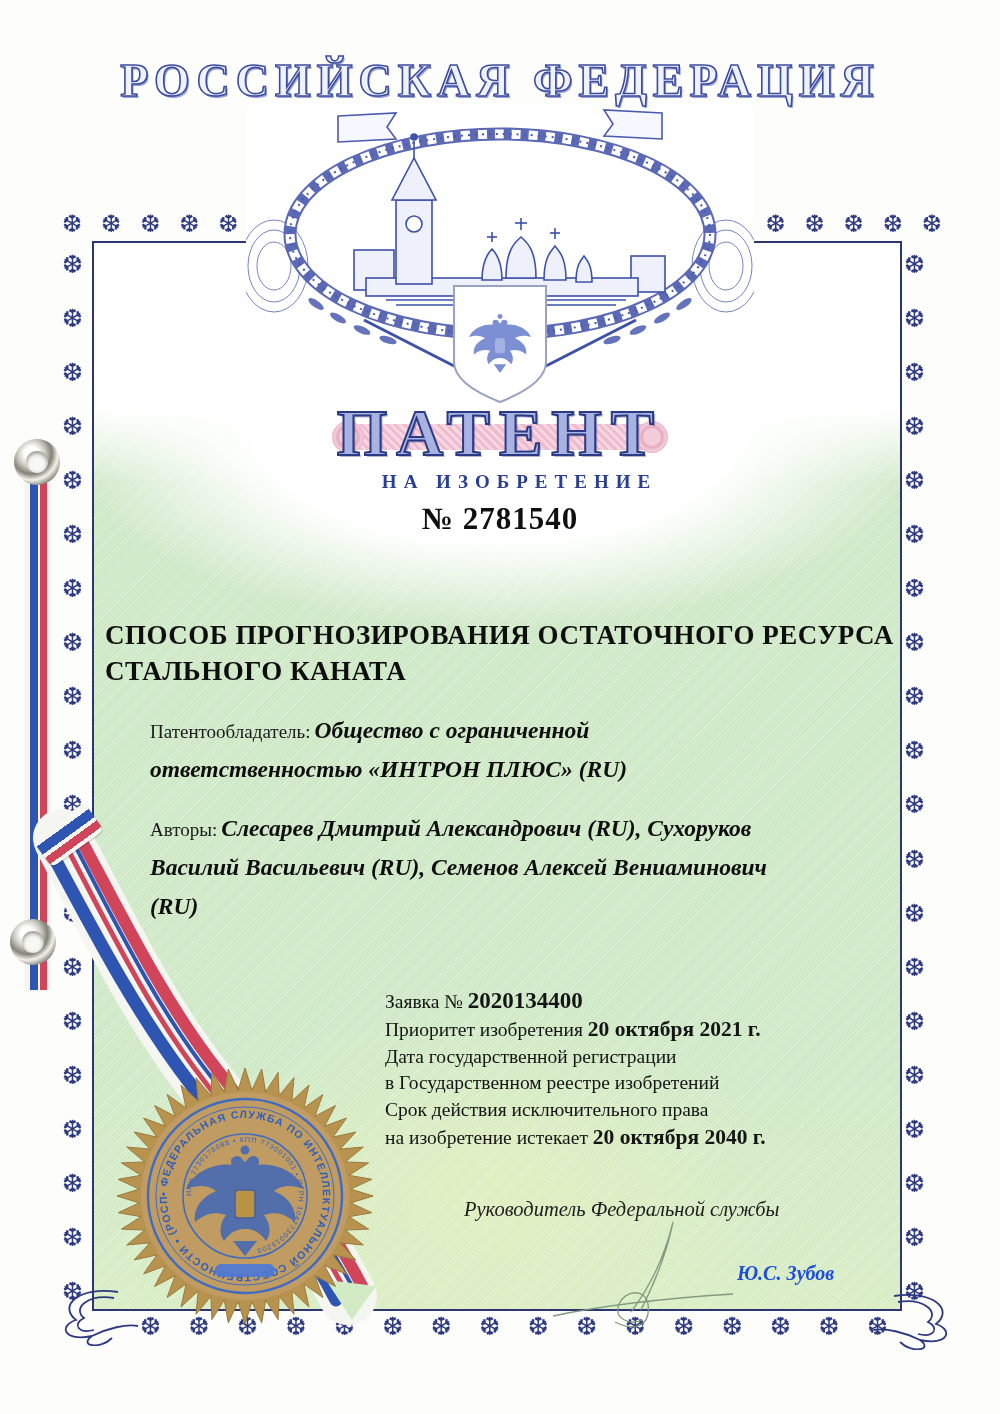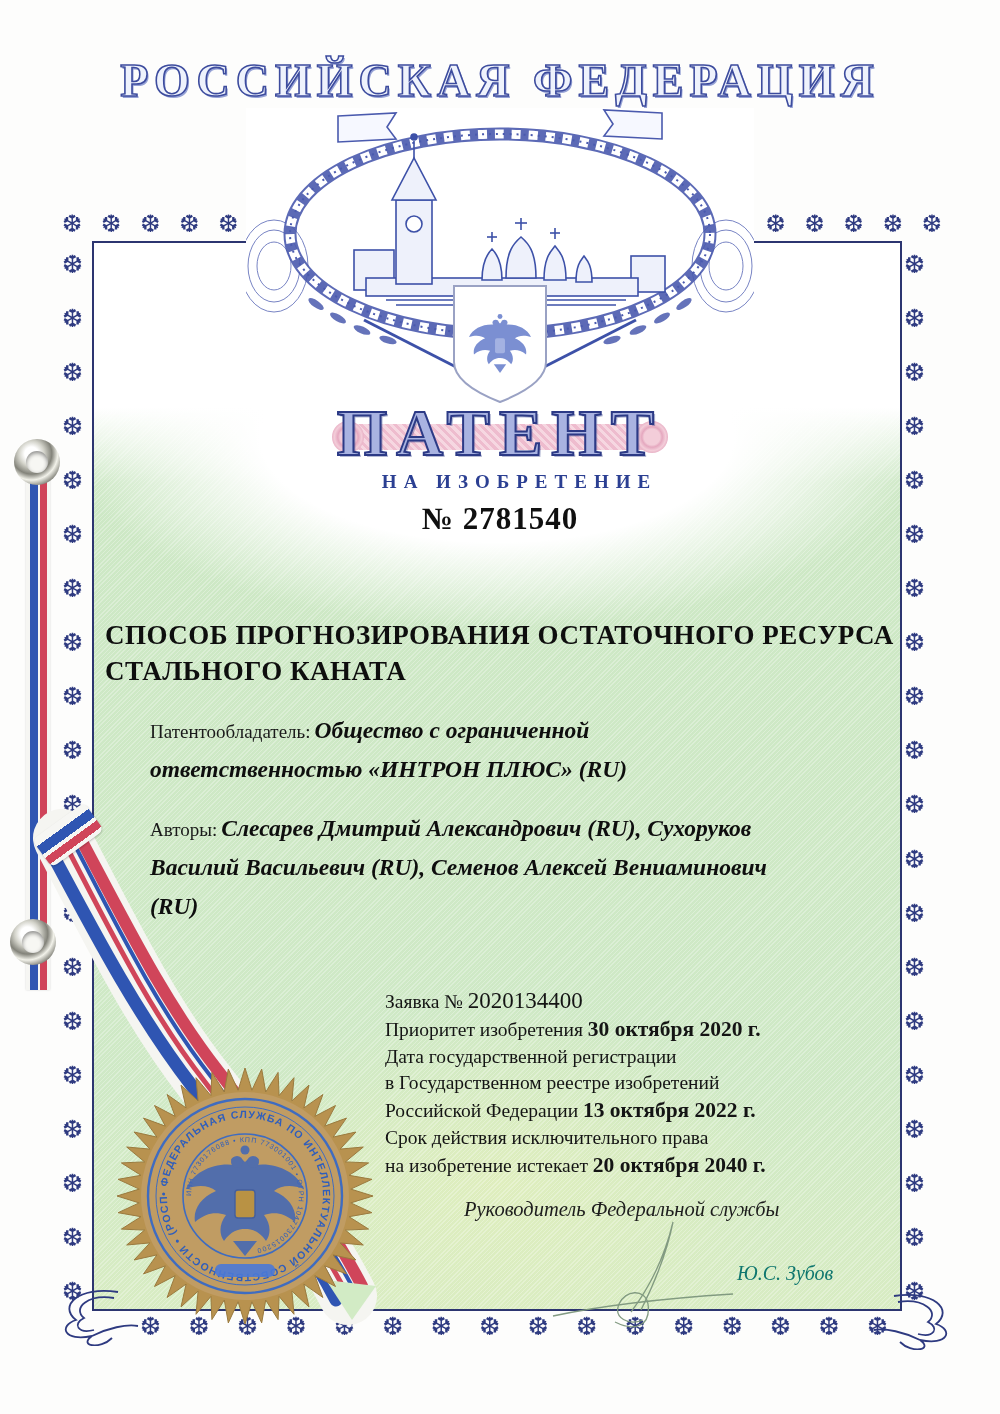--- a/index.html
+++ b/index.html
@@ -51,24 +51,24 @@
   
   .doc-title{position:absolute;left:105px;right:105px;top:618px;text-align:left;z-index:8;
     font-size:27px;font-weight:700;line-height:1.32;color:#0e0e0e;letter-spacing:.5px;}
   .holder-block{position:absolute;left:150px;top:712px;width:540px;z-index:8;line-height:37px;}
   .authors-block{position:absolute;left:150px;top:810px;width:665px;z-index:8;line-height:37px;}
   .field-label{font-size:19px;color:#1a1a1a;}
   .field-value{font-size:23.5px;font-weight:700;font-style:italic;color:#0e0e0e;}
 
   .reg-block{position:absolute;left:385px;top:988px;z-index:8;font-size:19.5px;line-height:26.8px;color:#141414;}
   .reg-strong{font-size:21.5px;font-weight:700;}
-  .reg-num{font-size:23px;font-weight:400;}
+  .reg-num{font-size:23px;font-weight:700;}
 
   .sig-role{position:absolute;left:464px;top:1192px;z-index:8;font-style:italic;font-size:20.5px;line-height:35px;color:#1c1c1c;}
-  .sig-name{position:absolute;left:737px;top:1262px;z-index:8;font-style:italic;font-size:20px;color:#0f766e;}
+  .sig-name{position:absolute;left:737px;top:1262px;z-index:8;font-style:italic;font-size:20px;color:#1d4ed8;font-weight:bold;}
   .sig-scribble{position:absolute;left:545px;top:1212px;z-index:8;}
 
   
   .ribbon-vertical{position:absolute;left:26px;top:455px;width:24px;height:535px;z-index:3;
     background:linear-gradient(90deg,#f6f6f3 0 4px,#2f55b2 4px 12px,#f6f6f3 12px 14px,#d0455a 14px 21px,#f6f6f3 21px 24px);
     box-shadow:0 0 2px rgba(0,0,0,.15);}
   .ribbon-knot{position:absolute;left:36px;top:818px;width:64px;height:34px;z-index:4;border-radius:6px;
     transform:rotate(-36deg);
     background:linear-gradient(180deg,#f6f6f3 0 8px,#2f55b2 8px 18px,#f6f6f3 18px 22px,#d0455a 22px 30px,#f6f6f3 30px 34px);
     box-shadow:0 1px 2px rgba(0,0,0,.25);}
@@ -284,28 +284,24 @@
     <span class="field-value">Слесарев Дмитрий Александрович (RU), Сухоруков Василий Васильевич (RU), Семенов Алексей Вениаминович (RU)</span>
   </p>
 
   <div class="reg-block">
     <div>
       <span>Заявка №</span>
       <span class="reg-num">2020134400</span>
     </div>
     <div>
       <span>Приоритет изобретения</span>
-      <span class="reg-strong">30 октября 2020 г.</span>
+      <span class="reg-strong">20 октября 2021 г.</span>
     </div>
     <div>Дата государственной регистрации</div>
     <div>в Государственном реестре изобретений</div>
-    <div>
-      <span>Российской Федерации</span>
-      <span class="reg-strong">13 октября 2022 г.</span>
-    </div>
     <div>Срок действия исключительного права</div>
     <div>
       <span>на изобретение истекает</span>
       <span class="reg-strong">20 октября 2040 г.</span>
     </div>
   </div>
 
   <div class="sig-role">
     <div>Руководитель Федеральной службы</div>
   </div>

